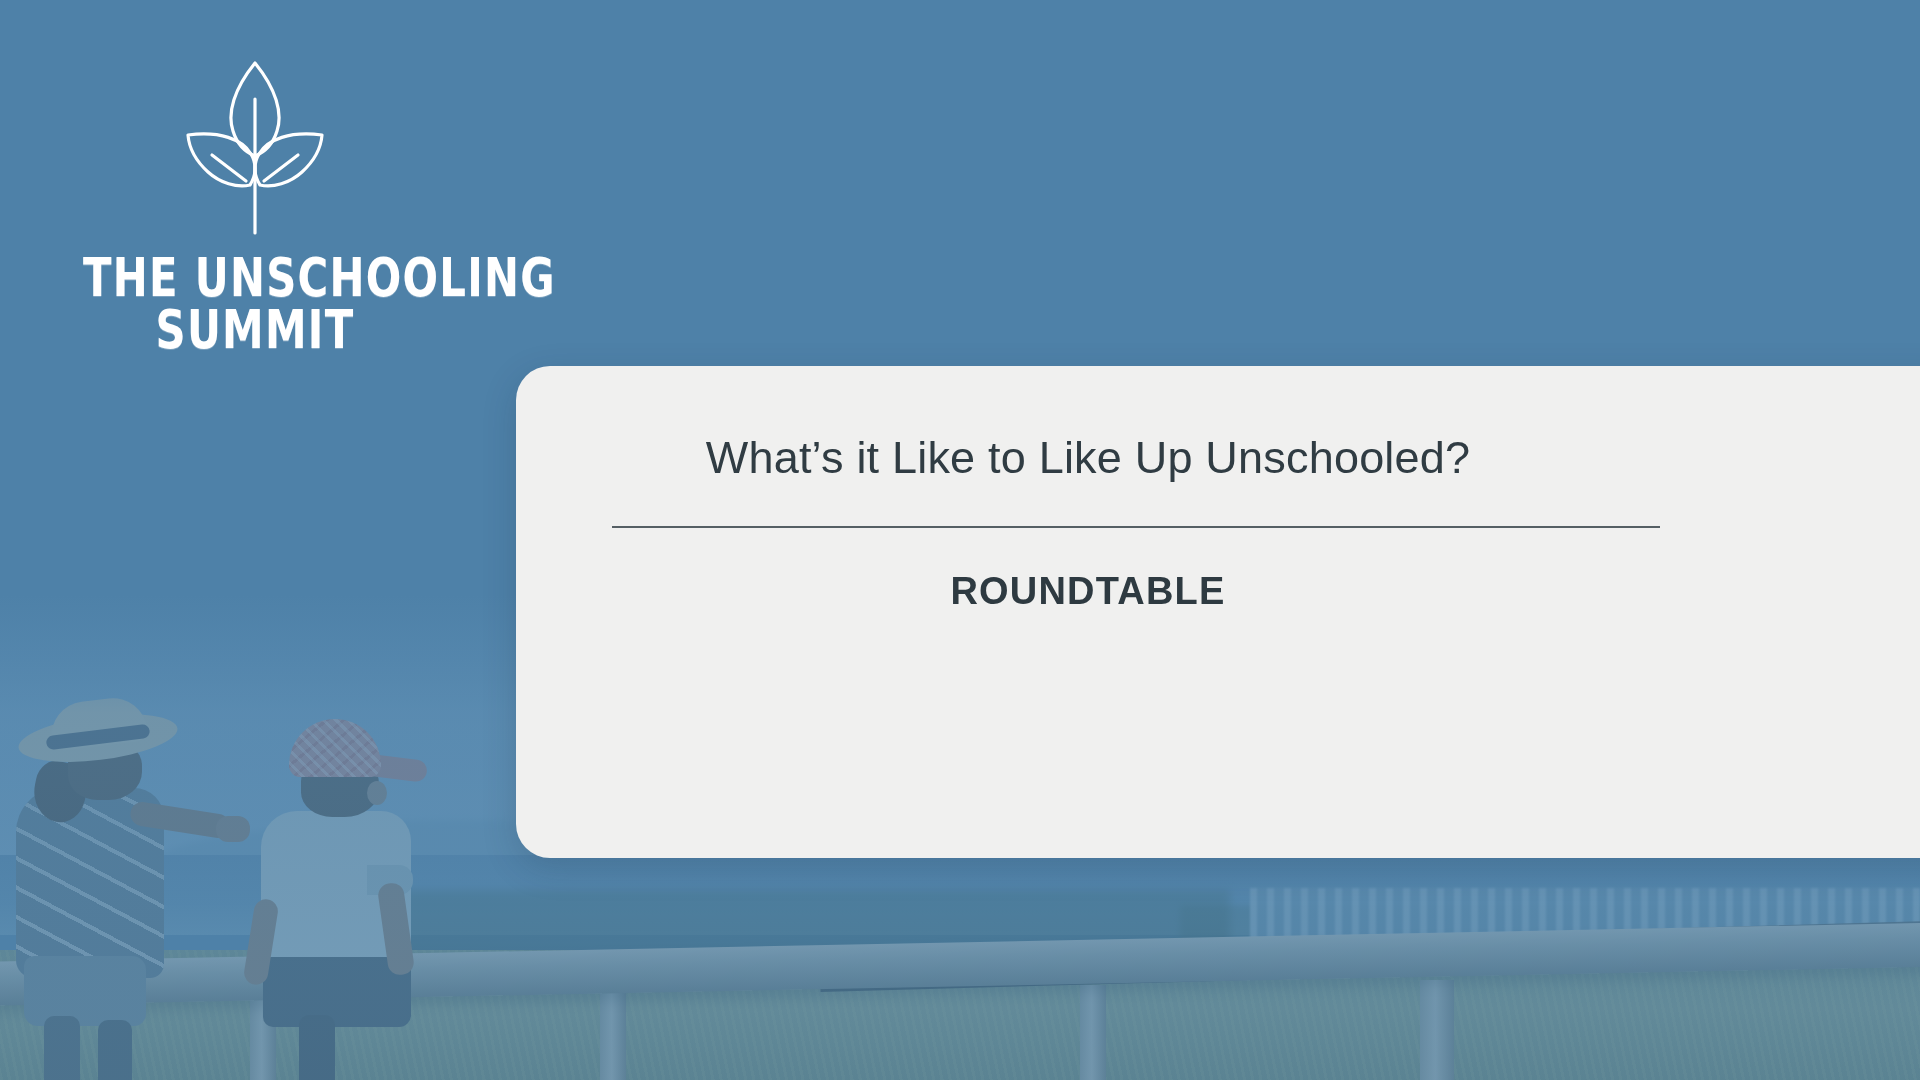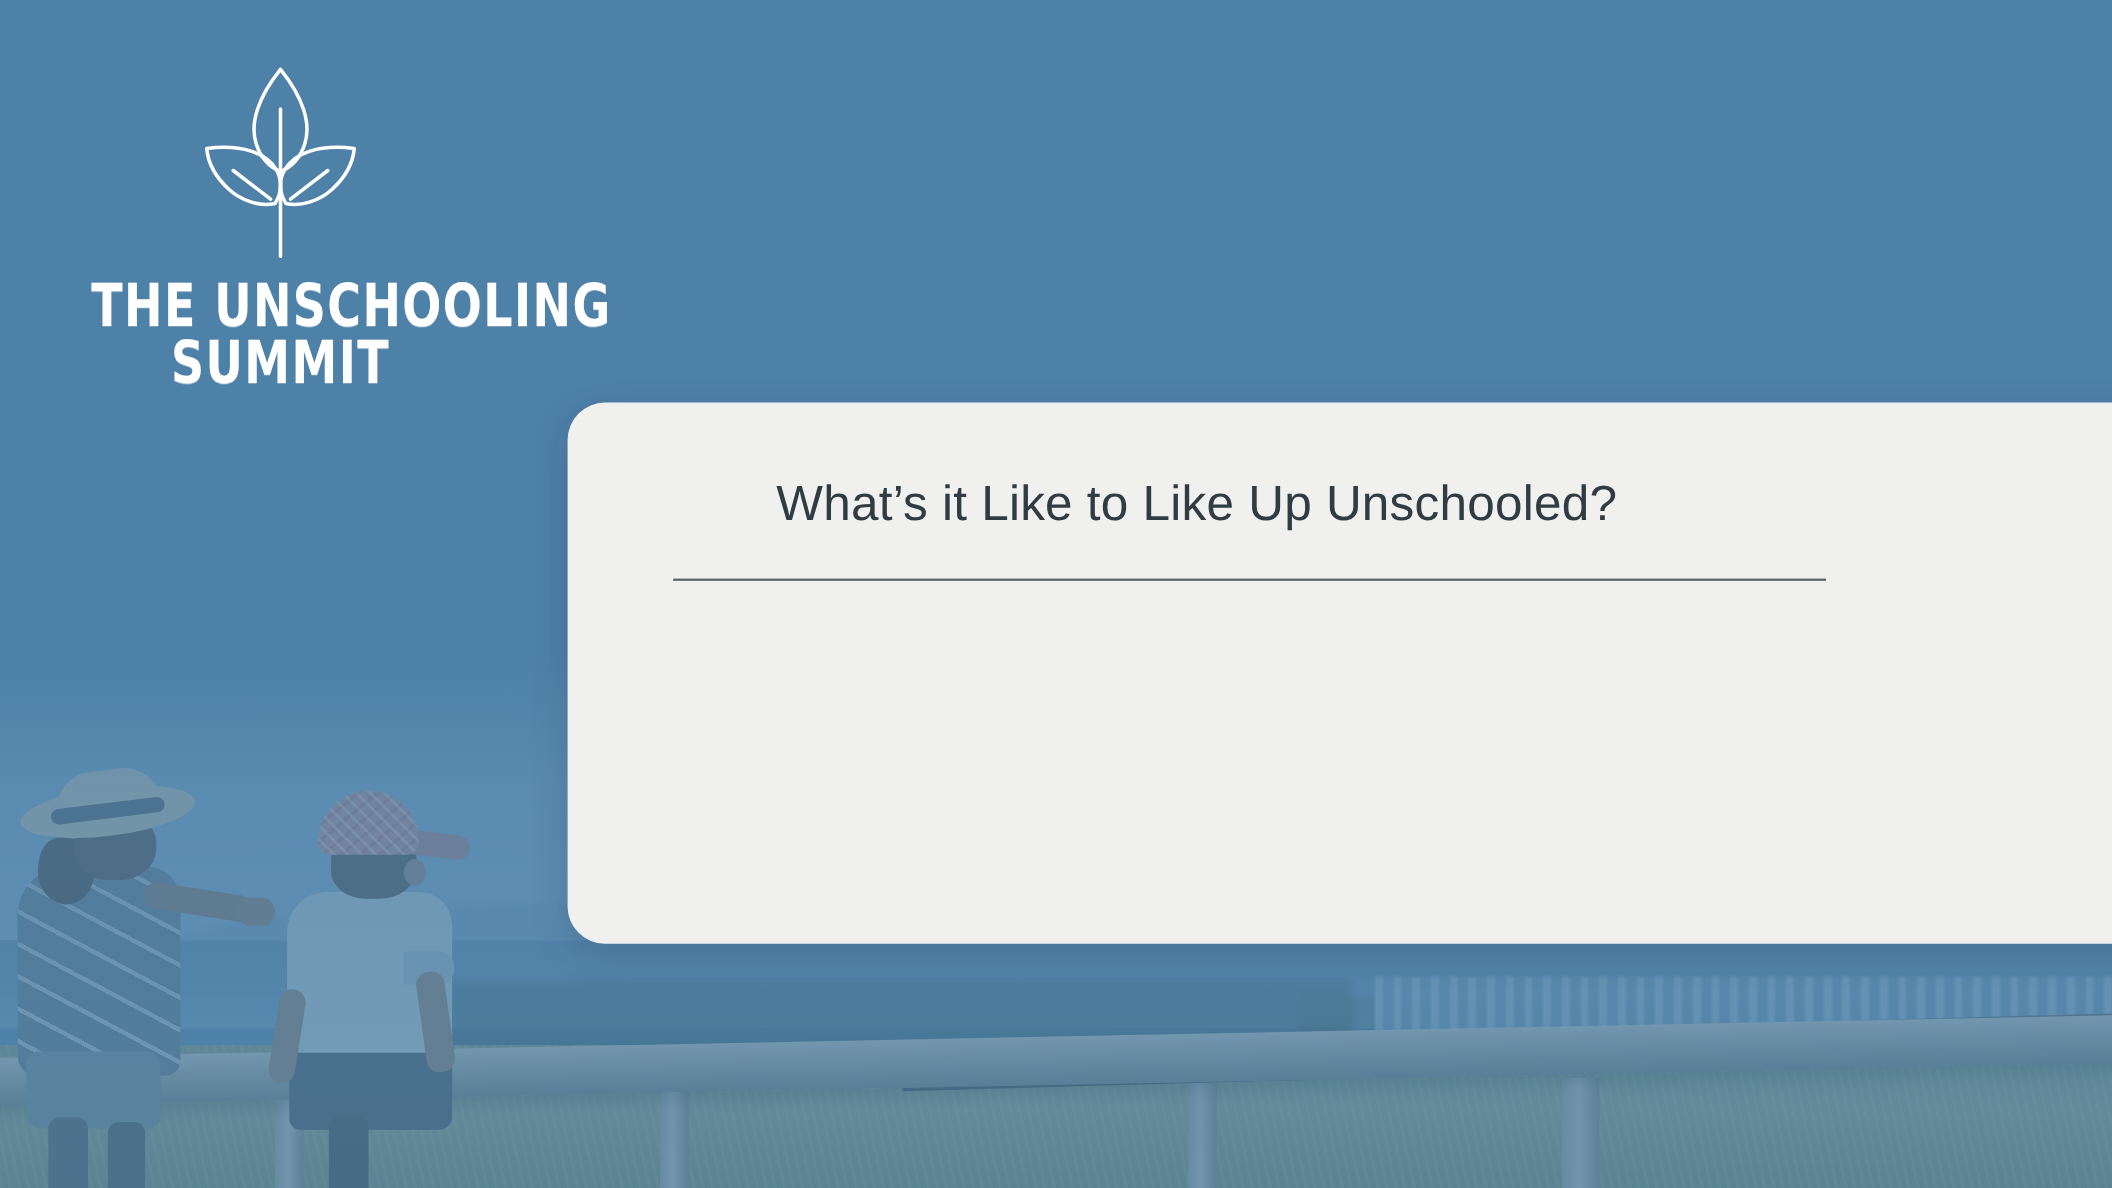--- a/index.html
+++ b/index.html
@@ -391,16 +391,17 @@
     <div class="logo-wordmark">
       <span class="logo-line">THE UNSCHOOLING</span>
       <span class="logo-line">SUMMIT</span>
     </div>
   </div>
 
   <div class="card">
     <div class="card-inner">
       <div class="session-title">What’s it Like to Like Up Unschooled?</div>
       <div class="title-rule"></div>
+      <div class="session-type">ROUNDTABLE</div>
     </div>
   </div>
 
 </div>
 
 </body></html>

